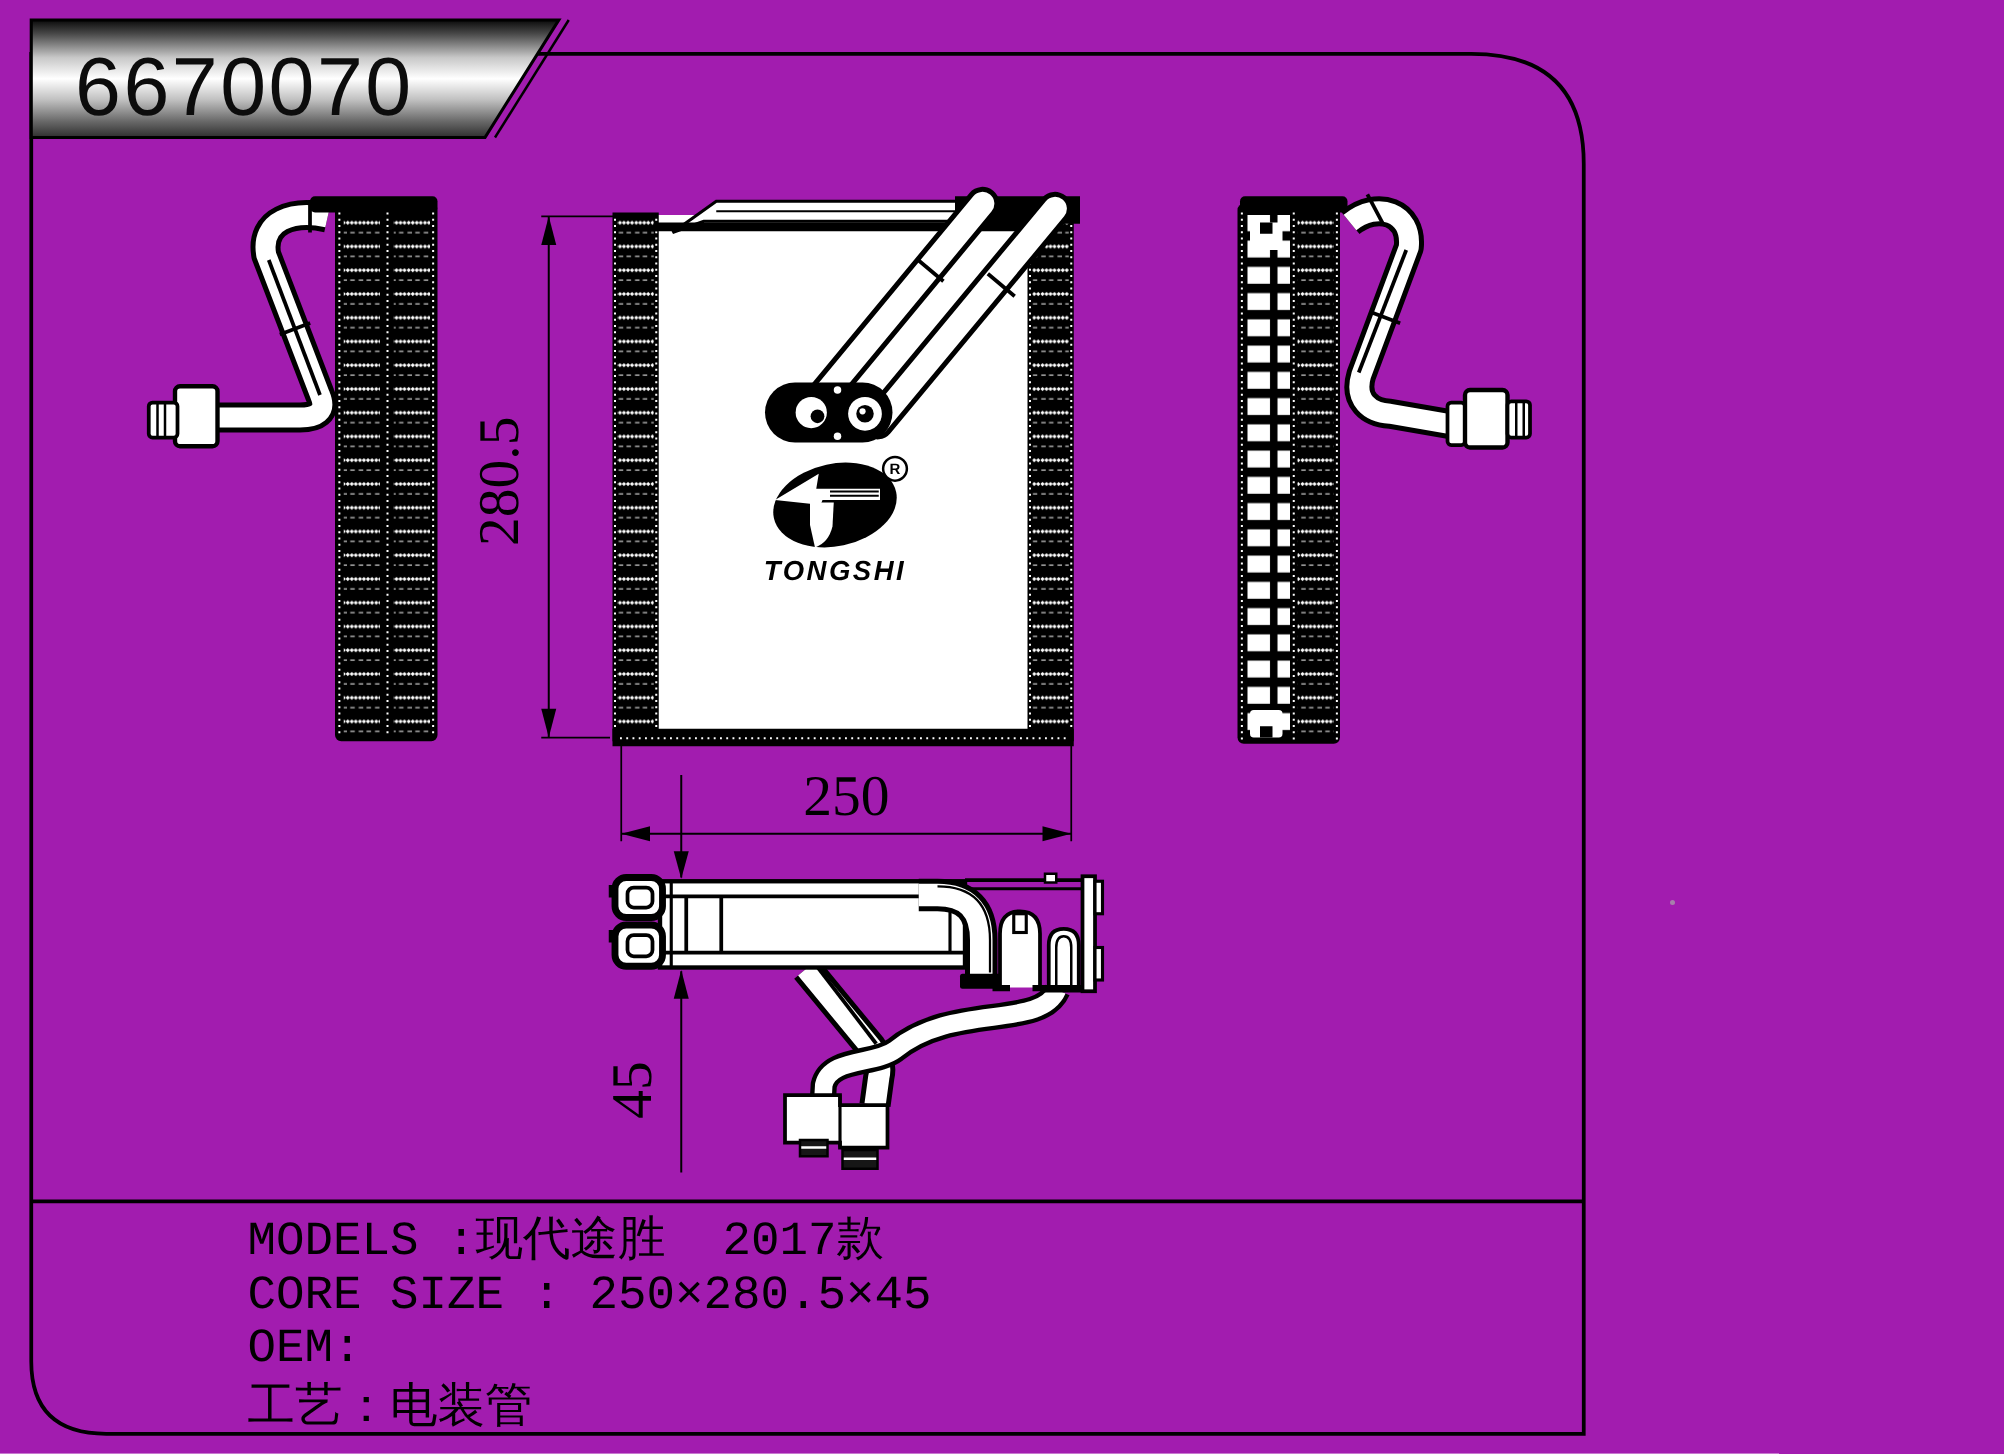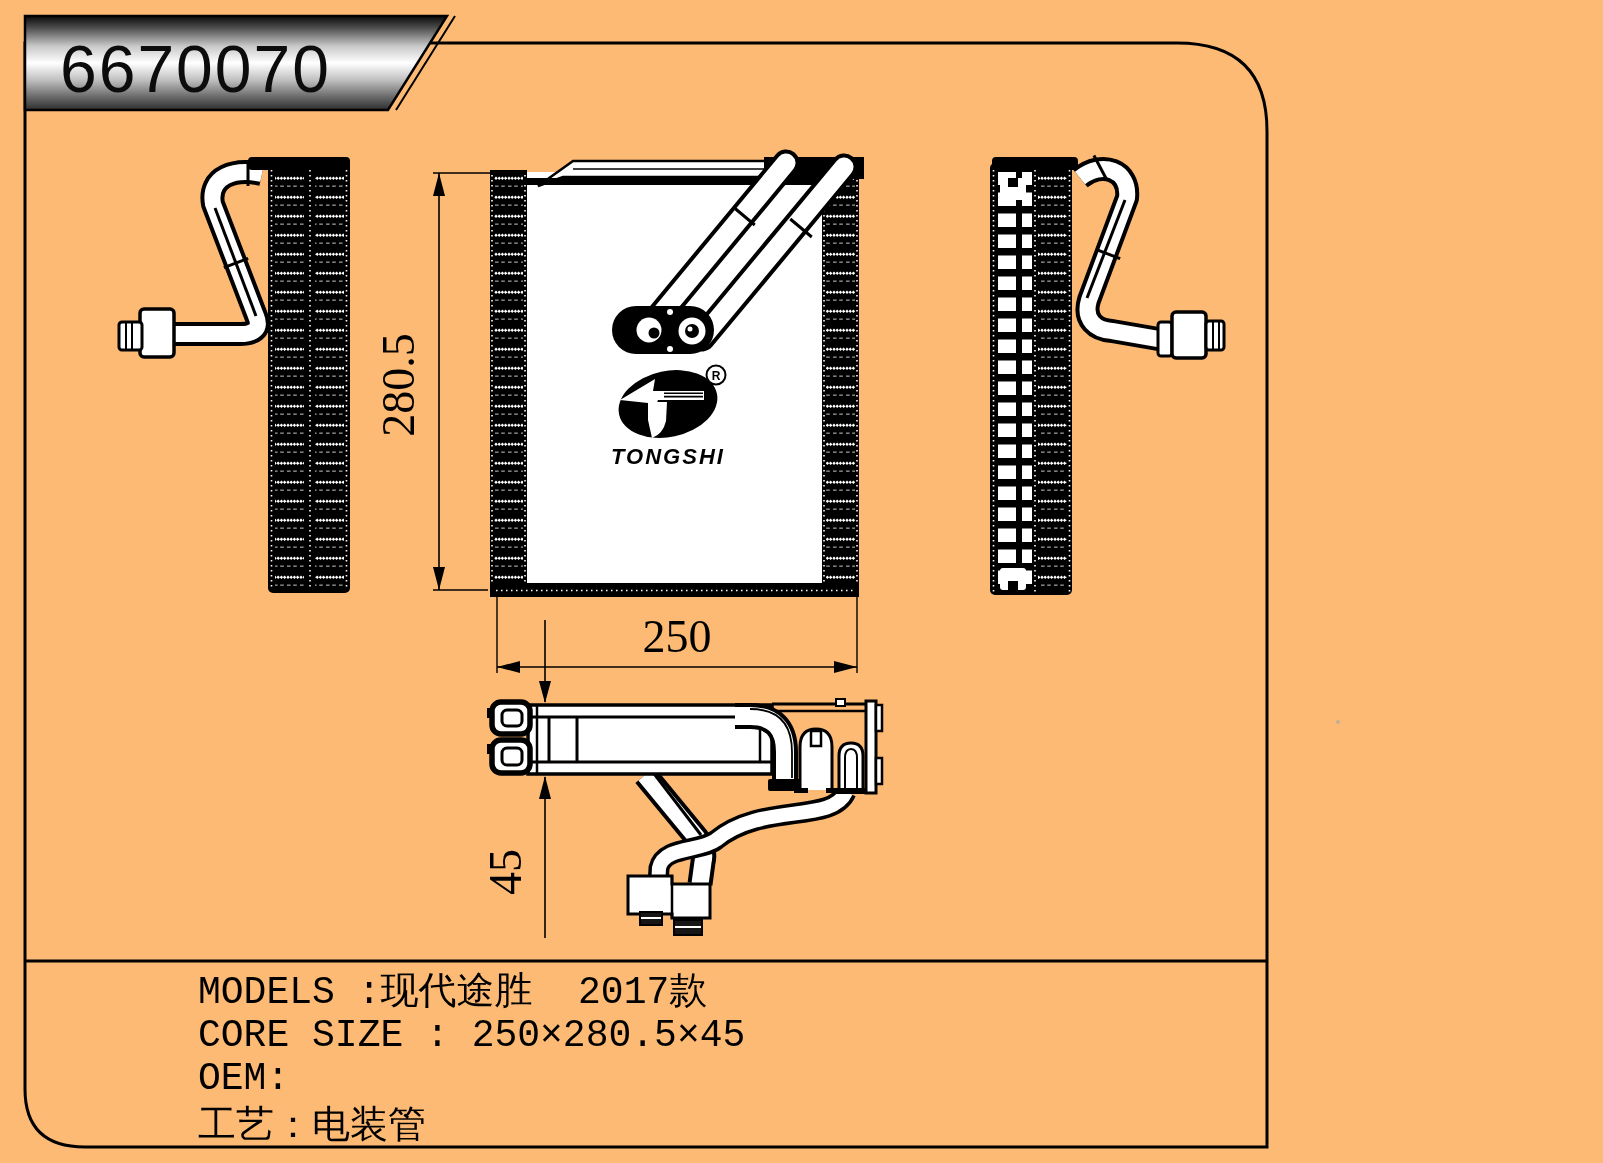--- a/index.html
+++ b/index.html
@@ -1,16 +1,16 @@
 <!DOCTYPE html>
 <html><head>
 <meta charset="utf-8">
 <style>
   html,body{margin:0;padding:0;background:#fff;}
-  .stage{position:relative;width:1603px;height:1163px;background:#fdba74;overflow:hidden;}
+  .stage{position:relative;width:1603px;height:1163px;background:#a21caf;overflow:hidden;}
   svg{display:block;}
   .ink{stroke:#000;fill:none;}
   .dim-line{stroke:#000;stroke-width:1.6;fill:none;}
   .ext-line{stroke:#000;stroke-width:1.4;fill:none;}
   .arrow{fill:#000;stroke:none;}
   .dim-text{font-family:"Liberation Serif",serif;font-size:46px;fill:#000;}
   .spec-text{font-family:"Liberation Mono","DejaVu Sans Mono",monospace;font-size:38px;fill:#000;white-space:pre;}
   .banner-text{font-family:"Liberation Sans",sans-serif;font-size:66px;fill:#0c0c0c;letter-spacing:2px;}
   .logo-text{font-family:"Liberation Sans",sans-serif;font-style:italic;font-weight:bold;font-size:22px;letter-spacing:2px;fill:#000;}
   .r-text{font-family:"Liberation Sans",sans-serif;font-size:12px;font-weight:bold;fill:#000;}

